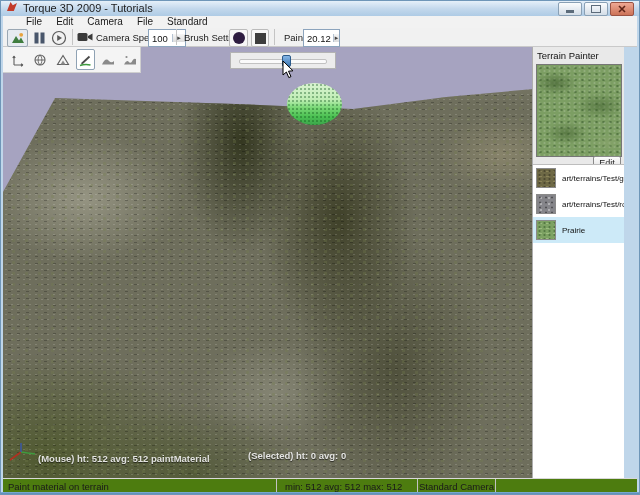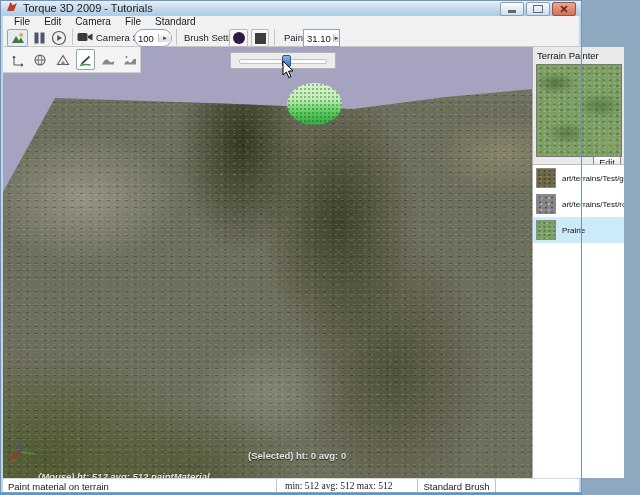--- a/index.html
+++ b/index.html
@@ -1,30 +1,30 @@
 <!DOCTYPE html>
 <html><head>
 <meta charset="utf-8">
 <style>
   html,body{margin:0;padding:0;}
   body{width:640px;height:495px;font-family:"Liberation Sans",sans-serif;background:#8ea8c0;overflow:hidden;}
-  .window{position:relative;width:582px;height:495px;background:#bfd6ea;}
+  .window{position:relative;width:640px;height:495px;background:#bfd6ea;}
   .window-frame{position:absolute;inset:0;border:1px solid #6f96b8;pointer-events:none;z-index:50;}
 
   
   .titlebar{position:absolute;top:0;left:0;right:0;height:16px;background:linear-gradient(#eaf3fb,#c3d8ec 55%,#aecbe5);display:flex;align-items:center;padding-left:6px;}
   .title-text{font-size:11px;color:#1c1c1c;margin-left:5px;}
   .winbtns{position:absolute;right:6px;top:2px;display:flex;gap:2px;}
   .winbtn{width:22px;height:12px;border:1px solid #89a0b5;border-radius:2px;background:linear-gradient(#fbfcfd,#d3dde7);display:flex;align-items:center;justify-content:center;}
   .winbtn.close{background:linear-gradient(#efa894,#cc7257);border-color:#9a5243;}
   .glyph-min{width:8px;height:3px;background:#5c6b7a;margin-top:4px;}
   .glyph-max{width:8px;height:6px;border:1.5px solid #5c6b7a;}
 
   
-  .menubar{position:absolute;top:16px;left:3px;right:3px;height:12px;background:#f2f2f2;display:flex;align-items:center;padding-left:4px;}
+  .menubar{position:absolute;top:16px;left:3px;right:3px;height:12px;background:#f2f2f2;display:flex;align-items:center;padding-left:16px;}
   .menu-item{font-size:10px;color:#1a1a1a;padding:0 7px;line-height:12px;}
 
   
   .toolbar{position:absolute;top:28px;left:3px;right:3px;height:18px;background:#f1f1f1;border-bottom:1px solid #c9c9c9;}
   .toolbar .abs{position:absolute;top:1px;height:16px;display:flex;align-items:center;}
   .tb-btn{justify-content:center;border:1px solid transparent;border-radius:2px;}
   .tb-btn.active{border-color:#9aa7b3;background:#e6ebf0;}
   .tb-sep{width:1px;height:13px;background:#c4c4c4;top:3px;}
   .tb-label{font-size:9.5px;color:#1a1a1a;}
   .tb-field{border:1px solid #8ca4bd;background:#fff;height:14px;display:flex;align-items:stretch;top:2px;}
@@ -53,21 +53,21 @@
       radial-gradient(rgba(255,255,255,0.15) 1px,transparent 1.3px),
       radial-gradient(rgba(0,0,0,0.24) 1px,transparent 1.3px),
       radial-gradient(rgba(118,128,78,0.28) 1.5px,transparent 2px);
     background-size:6px 5px,9px 7px,13px 11px;background-position:0 0,2px 3px,4px 1px;}
   .brush{position:absolute;left:284px;top:36px;width:55px;height:42px;border-radius:50%;opacity:0.95;
     background-image:
       radial-gradient(rgba(12,86,24,0.38) 30%,transparent 36%),
       linear-gradient(180deg,#ddf8d3 0%,#c0f2b3 40%,#81e07c 56%,#4ac653 80%,#3aa94a 100%);
     background-size:4px 4px,100% 100%;}
   .overlay-text{position:absolute;font-size:9.5px;font-weight:bold;color:rgba(255,255,255,0.85);text-shadow:0 1px 1px rgba(0,0,0,0.65);white-space:nowrap;}
-  .ov-mouse{left:35px;top:424px;font-style:italic;}
+  .ov-mouse{left:35px;top:406px;}
   .ov-selected{left:245px;top:403px;}
   .gizmo{position:absolute;left:4px;top:393px;}
 
   
   .toolpalette{position:absolute;left:0;top:0;width:132px;height:25px;background:#f4f4f4;border:1px solid #cfcfcf;border-left:none;border-top:none;display:flex;align-items:center;padding-left:5px;gap:3px;z-index:5;}
   .tool{width:19px;height:19px;display:flex;align-items:center;justify-content:center;border:1px solid transparent;border-radius:2px;}
   .tool.selected{background:#fff;border-color:#8fa2b4;}
 
   
   .slider-popup{position:absolute;left:227px;top:5px;width:104px;height:15px;background:#ececec;border:1px solid #b3b3b3;z-index:6;}
@@ -94,24 +94,24 @@
   .mat-row{display:flex;align-items:center;height:26px;padding-left:3px;overflow:hidden;}
   .mat-row.selected{background:#cdeaf8;}
   .mat-thumb{width:20px;height:20px;border:1px solid #8a8a8a;flex:none;box-sizing:border-box;background-color:#ccc;}
   .mat-label{font-size:8px;color:#111;margin-left:6px;white-space:nowrap;overflow:hidden;}
   .thumb-grass-brown{background-color:#6e6946;background-image:radial-gradient(rgba(0,0,0,0.3) 1px,transparent 1.3px),radial-gradient(rgba(190,180,120,0.35) 1px,transparent 1.3px);background-size:5px 4px,7px 5px;}
   .thumb-rock{background-color:#85858a;background-image:radial-gradient(rgba(0,0,0,0.4) 1px,transparent 1.4px),radial-gradient(rgba(255,255,255,0.35) 1px,transparent 1.3px);background-size:6px 5px,8px 6px;}
   .thumb-prairie{background-color:#7da263;background-image:radial-gradient(rgba(25,60,20,0.4) 1px,transparent 1.3px),radial-gradient(rgba(200,225,170,0.4) 1px,transparent 1.3px);background-size:5px 4px,7px 5px;}
   .thumb-new{background:#fdfdfd;display:flex;align-items:center;justify-content:center;}
 
   
-  .statusbar{position:absolute;left:3px;right:3px;top:478px;height:14px;background:#ffffff;border-top:1px solid #d8d8d8;display:flex;font-size:9.5px;color:#1a1a1a;}
+  .statusbar{position:absolute;left:3px;right:3px;top:478px;height:14px;background:#4d7c0f;border-top:1px solid #d8d8d8;display:flex;font-size:9.5px;color:#1a1a1a;}
   .sb-sec{border-right:1px solid #c2c2c2;display:flex;align-items:center;overflow:hidden;white-space:nowrap;}
   .sb-msg{width:268px;padding-left:5px;}
-  .sb-stats{width:132px;padding-left:8px;font-family:Liberation Serif, serif;}
+  .sb-stats{width:132px;padding-left:8px;}
   .sb-cam{width:77px;justify-content:center;}
   .sb-empty{flex:1;border-right:none;}
   .bottom-edge{position:absolute;left:0;right:0;top:492px;height:3px;background:linear-gradient(#82b2d9,#41719f);}
 </style>
 </head>
 <body>
 
 <div class="window">
 
   <div class="titlebar">
@@ -164,36 +164,36 @@
       </svg>
     </div>
     <div class="abs tb-sep" style="left:69px;"></div>
     <div class="abs" style="left:74px;width:16px;">
       <svg width="16" height="10" viewBox="0 0 16 10">
           <rect x="0.5" y="1" width="10" height="8" rx="1.5" fill="#3a3a3a"></rect>
           <path d="M11 4 L15.5 1.5 V8.5 L11 6 Z" fill="#3a3a3a"></path>
         </svg>
     </div>
     <div class="abs tb-label" style="left:93px;">Camera Speed</div>
-    <div class="abs tb-field" style="left:131px;width:36px;border-radius:9px;">
+    <div class="abs tb-field" style="left:145px;width:36px;">
       <span class="val">100</span>
       <span class="tb-spin">▸</span>
     </div>
     <div class="abs tb-sep" style="left:173px;"></div>
     <div class="abs tb-label" style="left:181px;">Brush Settings</div>
     <div class="abs brush-shape-btn" style="left:226px;width:17px;">
       <div class="shape-circle"></div>
     </div>
     <div class="abs brush-shape-btn" style="left:248px;width:16px;">
       <div class="shape-square"></div>
     </div>
     <div class="abs tb-sep" style="left:271px;"></div>
     <div class="abs tb-label" style="left:281px;">Paint</div>
     <div class="abs tb-field" style="left:300px;width:35px;">
-      <span class="val">31.10</span>
+      <span class="val">20.12</span>
       <span class="tb-spin">▸</span>
     </div>
   </div>
 
   <div class="viewport">
     <div class="terrain"></div>
     <div class="brush"></div>
 
     <div class="toolpalette">
       <div class="tool">
@@ -274,19 +274,19 @@
       <div class="mat-row selected">
         <div class="mat-thumb thumb-prairie"></div>
         <span class="mat-label">Prairie</span>
       </div>
     </div>
   </div>
 
   <div class="statusbar">
     <div class="sb-sec sb-msg">Paint material on terrain</div>
     <div class="sb-sec sb-stats">min: 512  avg: 512  max: 512</div>
-    <div class="sb-sec sb-cam">Standard Brush</div>
+    <div class="sb-sec sb-cam">Standard Camera</div>
     <div class="sb-sec sb-empty"></div>
   </div>
 
   <div class="bottom-edge"></div>
   <div class="window-frame"></div>
 </div>
 
 </body></html>

